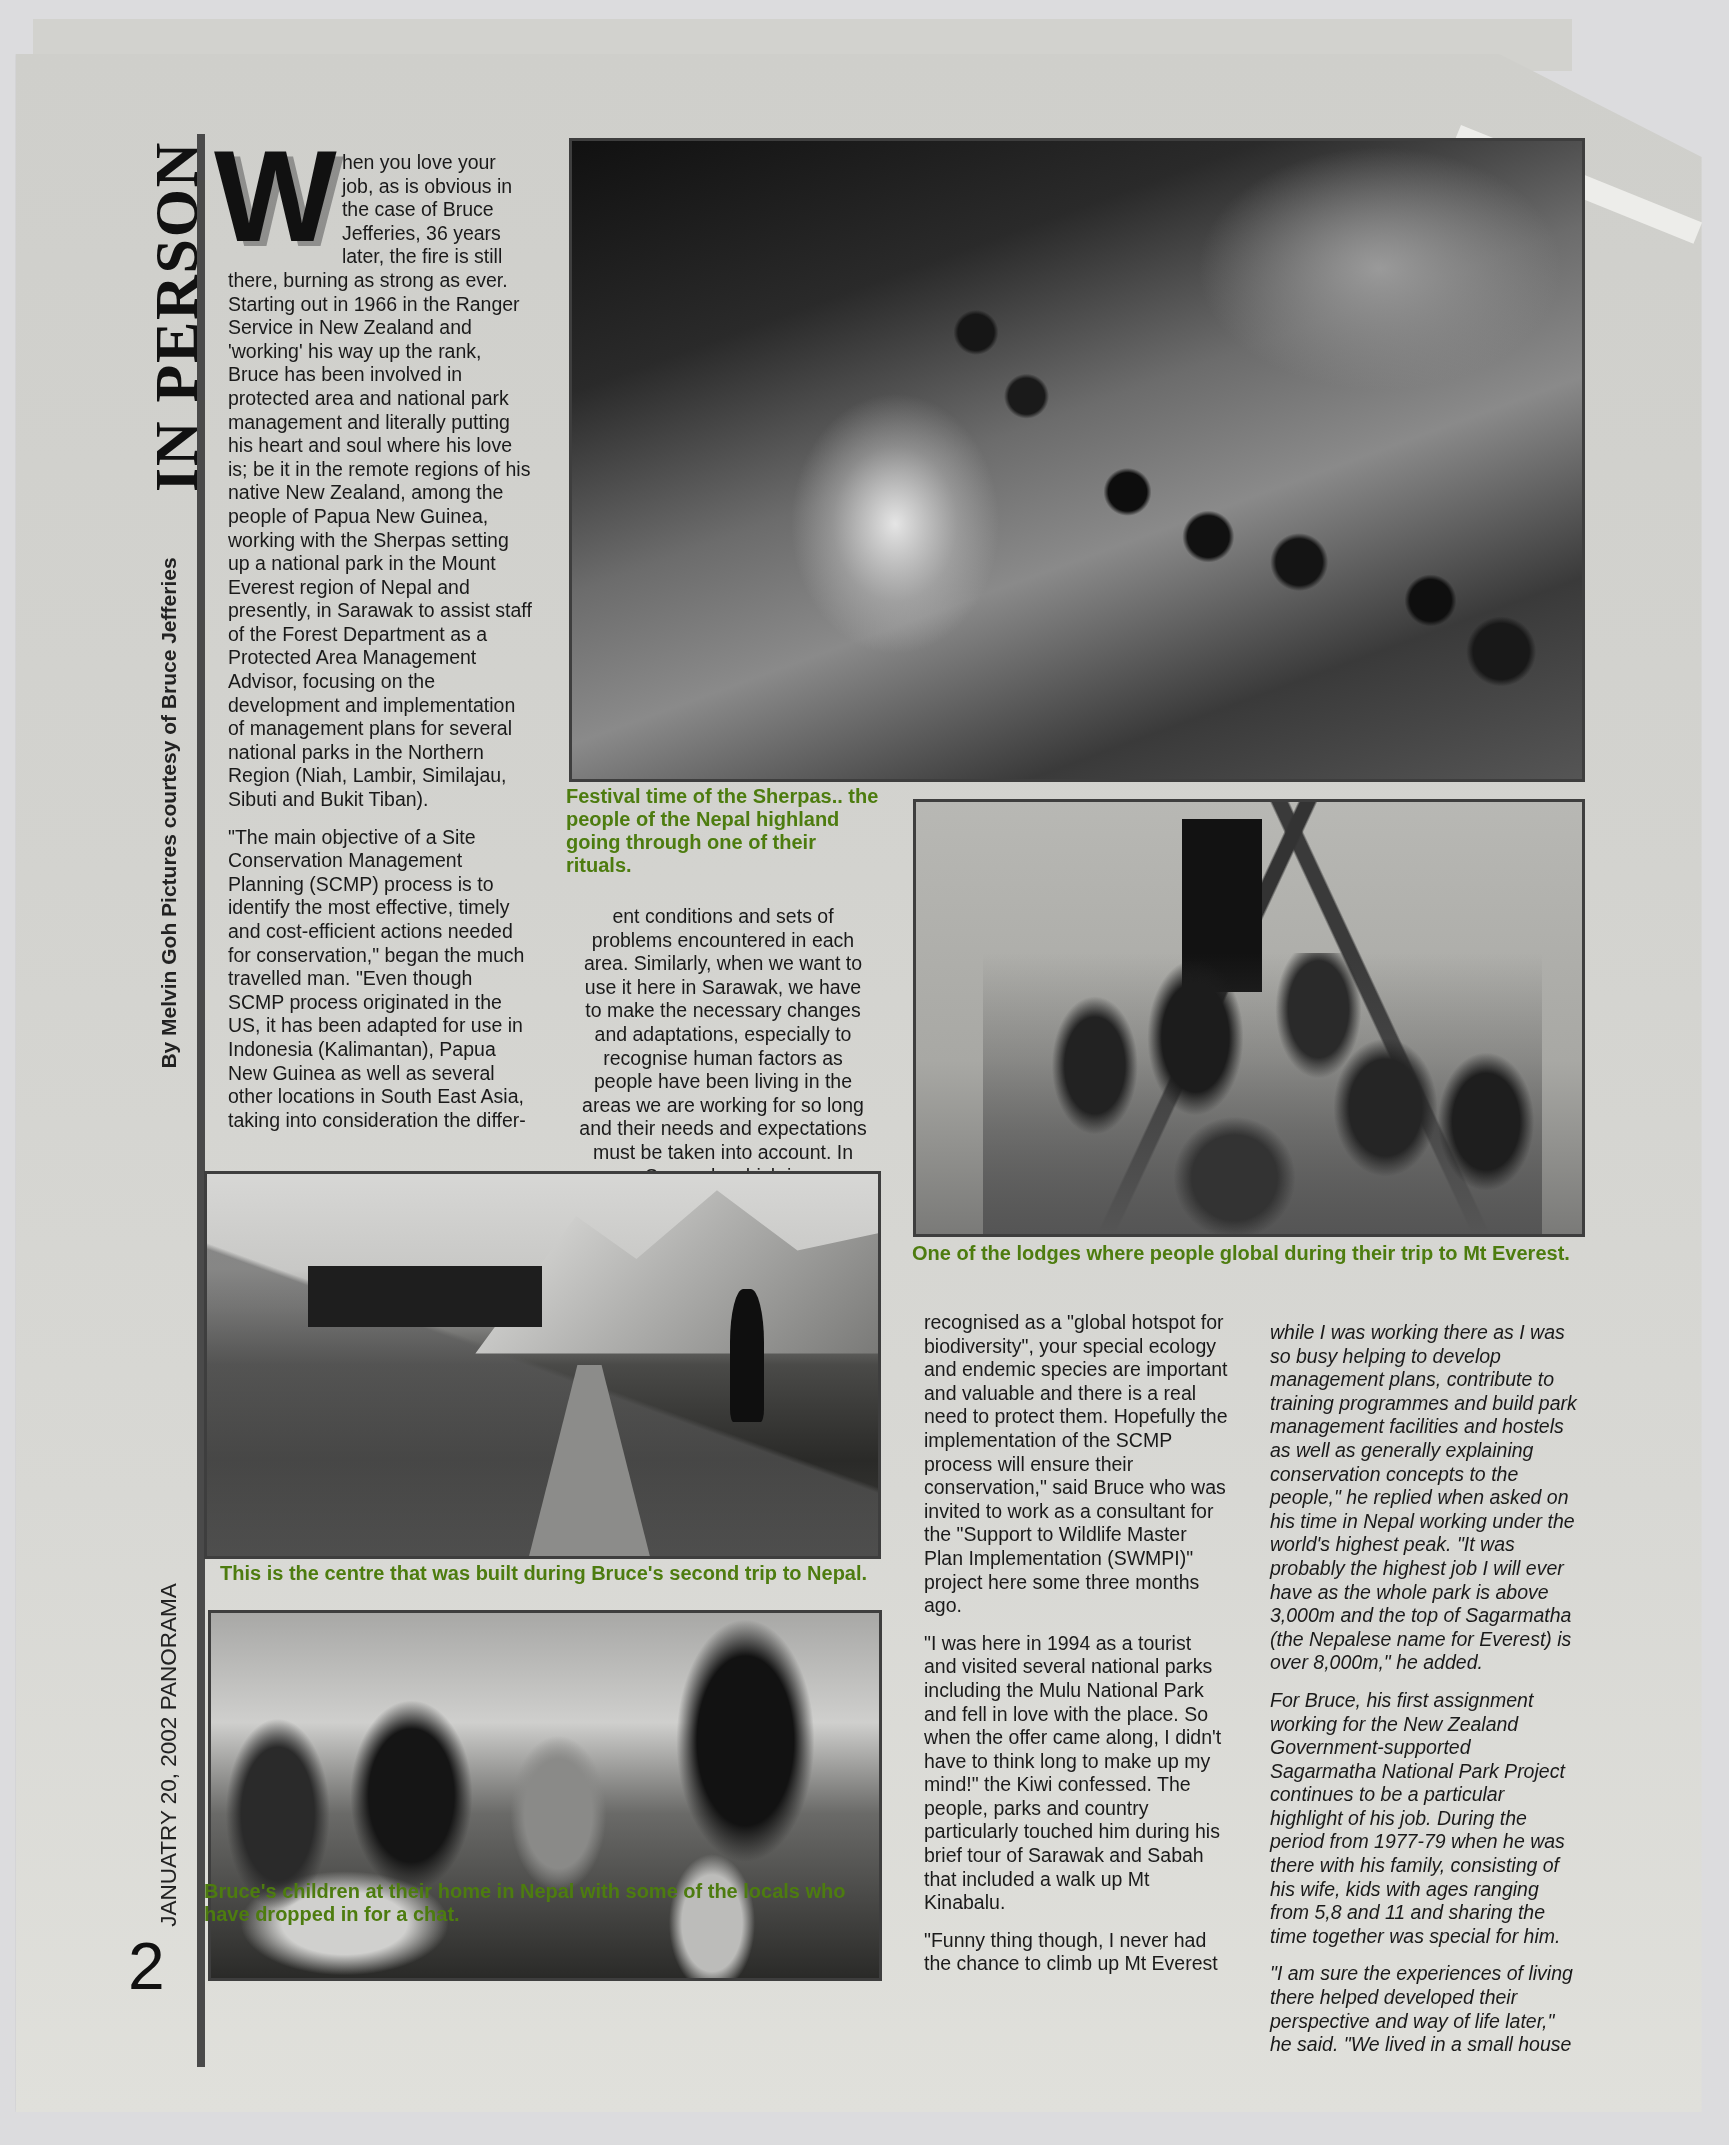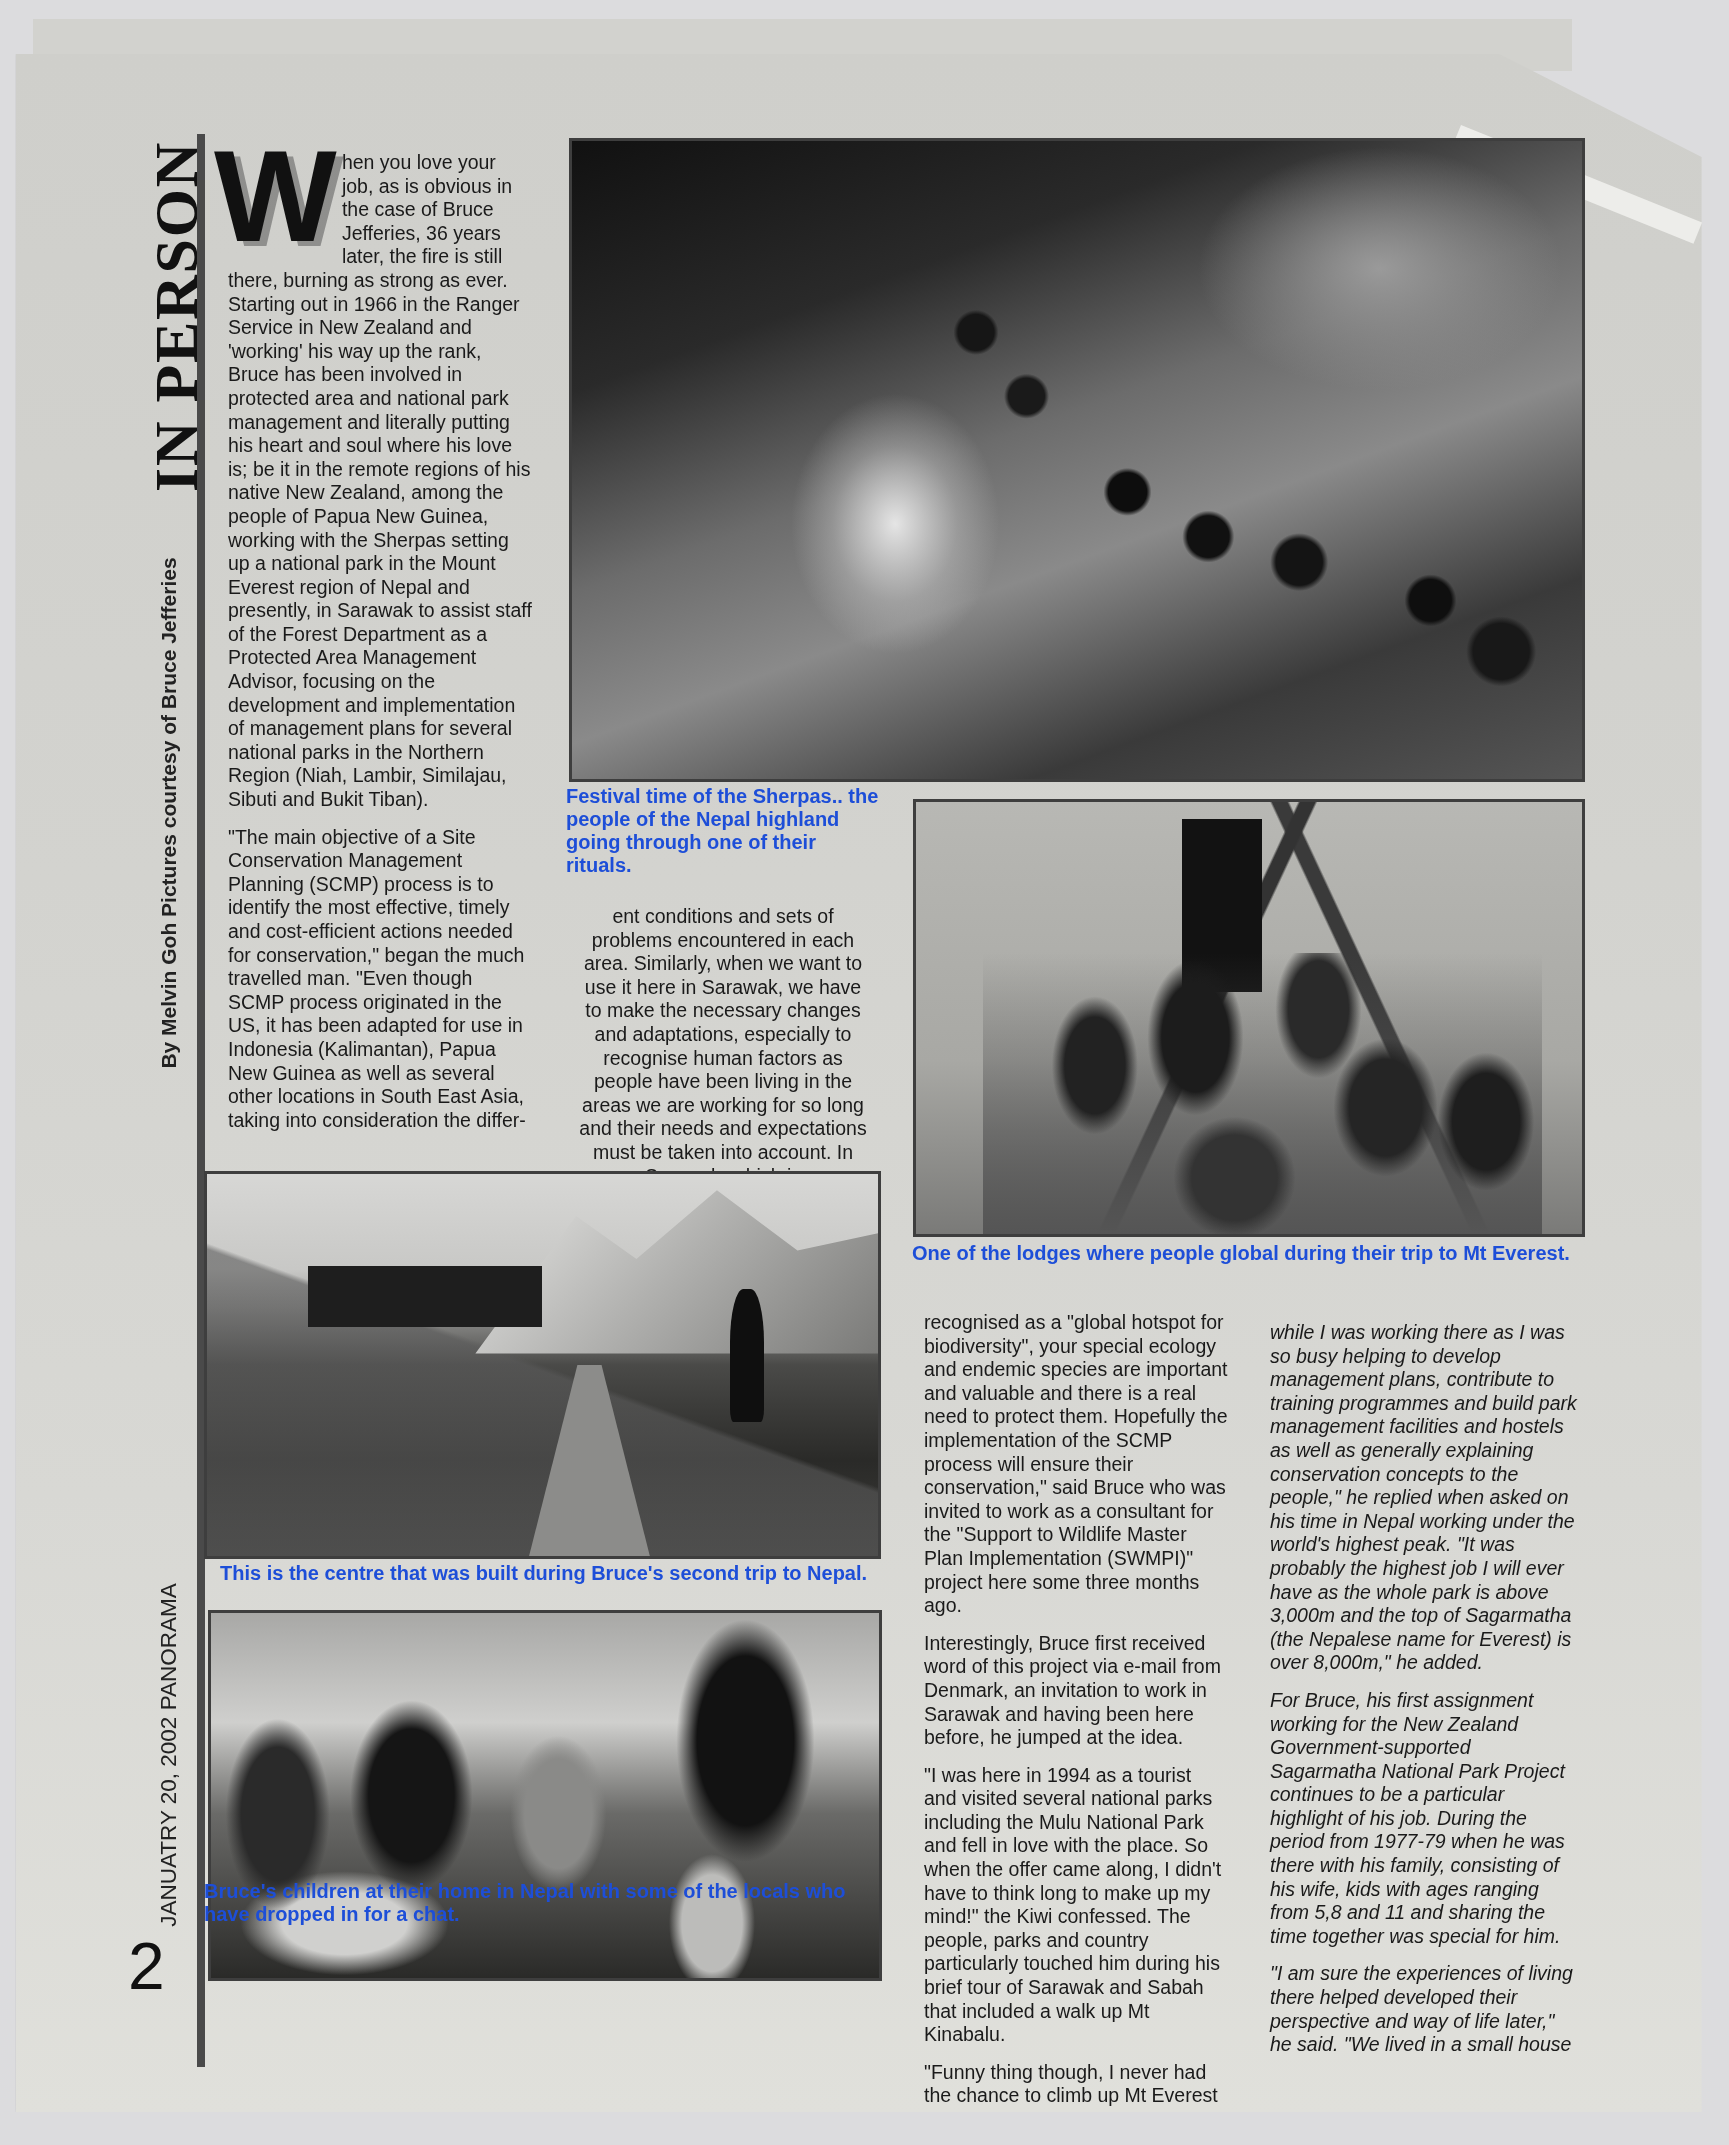--- a/index.html
+++ b/index.html
@@ -59,21 +59,21 @@
   .col p { margin:14px; }
   .dropcap {
     float:left; font-family:"Liberation Sans", sans-serif; font-weight:900;
     font-size:130px; line-height:104px; margin:7px 5.2px 0 0; color:#111;
     text-shadow:7px 5.2px 0 rgba(90,90,90,0.55);
   }
   .photo {
     position:absolute; border:3.5px solid #3e3e3e; overflow:hidden;
   }
   .caption {
-    position:absolute; font-weight:bold; font-size:20px; line-height:23px; color:#1d4ed8;
+    position:absolute; font-weight:bold; font-size:20px; line-height:23px; color:#4d7c0f;
   }
   
   .ph-festival {
     background:
       radial-gradient(ellipse 104px 130px at 32% 60%, rgba(235,235,235,0.95), rgba(200,200,200,0.4) 60%, transparent 100%),
       radial-gradient(ellipse 259px 173px at 80% 20%, #9a9a9a, transparent 70%),
       linear-gradient(160deg,#111 0%,#2a2a2a 25%,#6c6c6c 45%,#8a8a8a 60%,#3a3a3a 80%,#555 100%);
   }
   .ph-festival .figs { position:absolute; inset:0;
     background:
@@ -179,21 +179,20 @@
 </div>
 <div class="caption" style="left:220px; top:1562px; width:692px;">This is the centre that was built during Bruce's second trip to Nepal.</div>
 
 <div class="photo ph-children" style="left:208px; top:1610px; width:668px; height:365px;">
   <div class="figs"></div>
 </div>
 <div class="caption" style="left:204px; top:1880px; width:674px;">Bruce's children at their home in Nepal with some of the locals who have dropped in for a chat.</div>
 
 <div class="col" style="left:910px; top:1297px; width:332px;">
   <p>recognised as a "global hotspot for biodiversity", your special ecology and endemic species are important and valuable and there is a real need to protect them. Hopefully the implementation of the SCMP process will ensure their conservation," said Bruce who was invited to work as a consultant for the "Support to Wildlife Master Plan Implementation (SWMPI)" project here some three months ago.</p>
-  <p>Interestingly, Bruce first received word of this project via e-mail from Denmark, an invitation to work in Sarawak and having been here before, he jumped at the idea.</p>
   <p>"I was here in 1994 as a tourist and visited several national parks including the Mulu National Park and fell in love with the place. So when the offer came along, I didn't have to think long to make up my mind!" the Kiwi confessed. The people, parks and country particularly touched him during his brief tour of Sarawak and Sabah that included a walk up Mt Kinabalu.</p>
   <p>"Funny thing though, I never had the chance to climb up Mt Everest</p>
 </div>
 
 <div class="col" style="left:1256px; top:1307px; width:339px;font-style:italic;">
   <p>while I was working there as I was so busy helping to develop management plans, contribute to training programmes and build park management facilities and hostels as well as generally explaining conservation concepts to the people," he replied when asked on his time in Nepal working under the world's highest peak. "It was probably the highest job I will ever have as the whole park is above 3,000m and the top of Sagarmatha (the Nepalese name for Everest) is over 8,000m," he added.</p>
   <p>For Bruce, his first assignment working for the New Zealand Government-supported Sagarmatha National Park Project continues to be a particular highlight of his job. During the period from 1977-79 when he was there with his family, consisting of his wife, kids with ages ranging from 5,8 and 11 and sharing the time together was special for him.</p>
   <p>"I am sure the experiences of living there helped developed their perspective and way of life later," he said. "We lived in a small house</p>
 </div>
 

